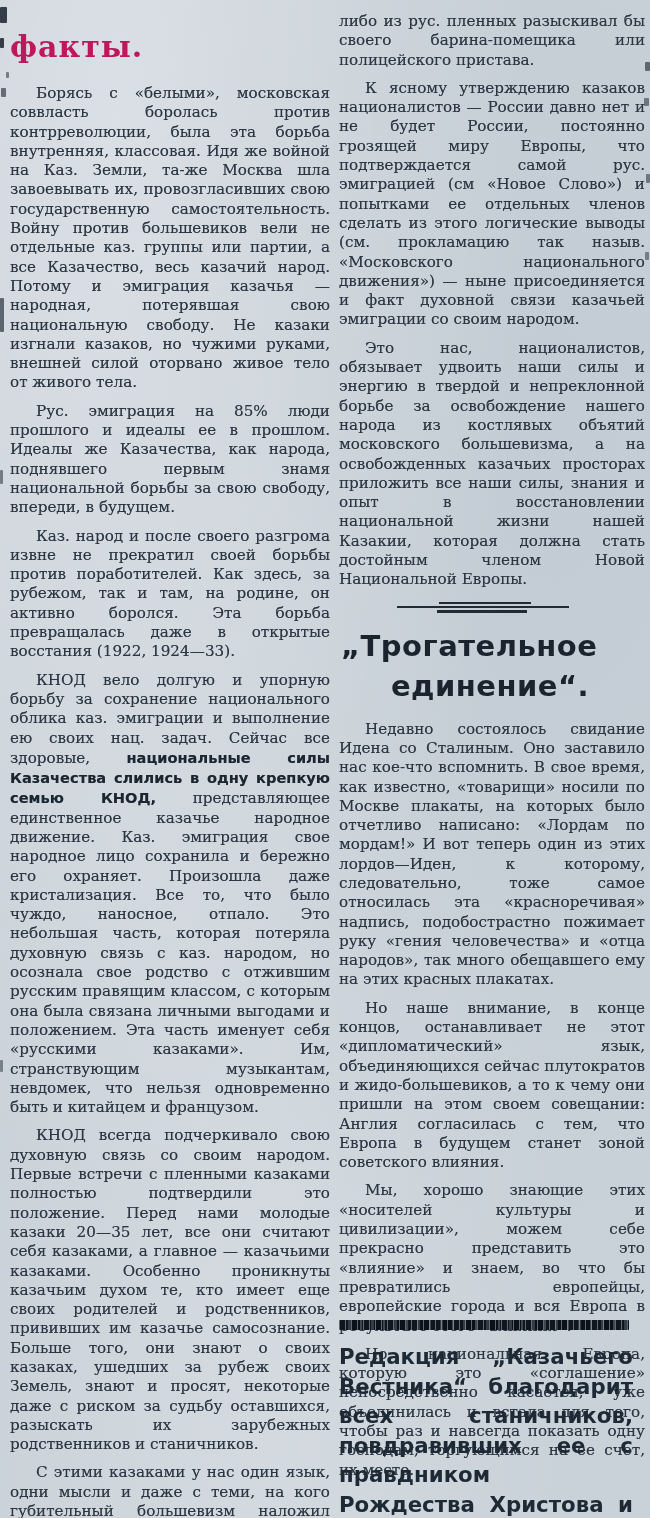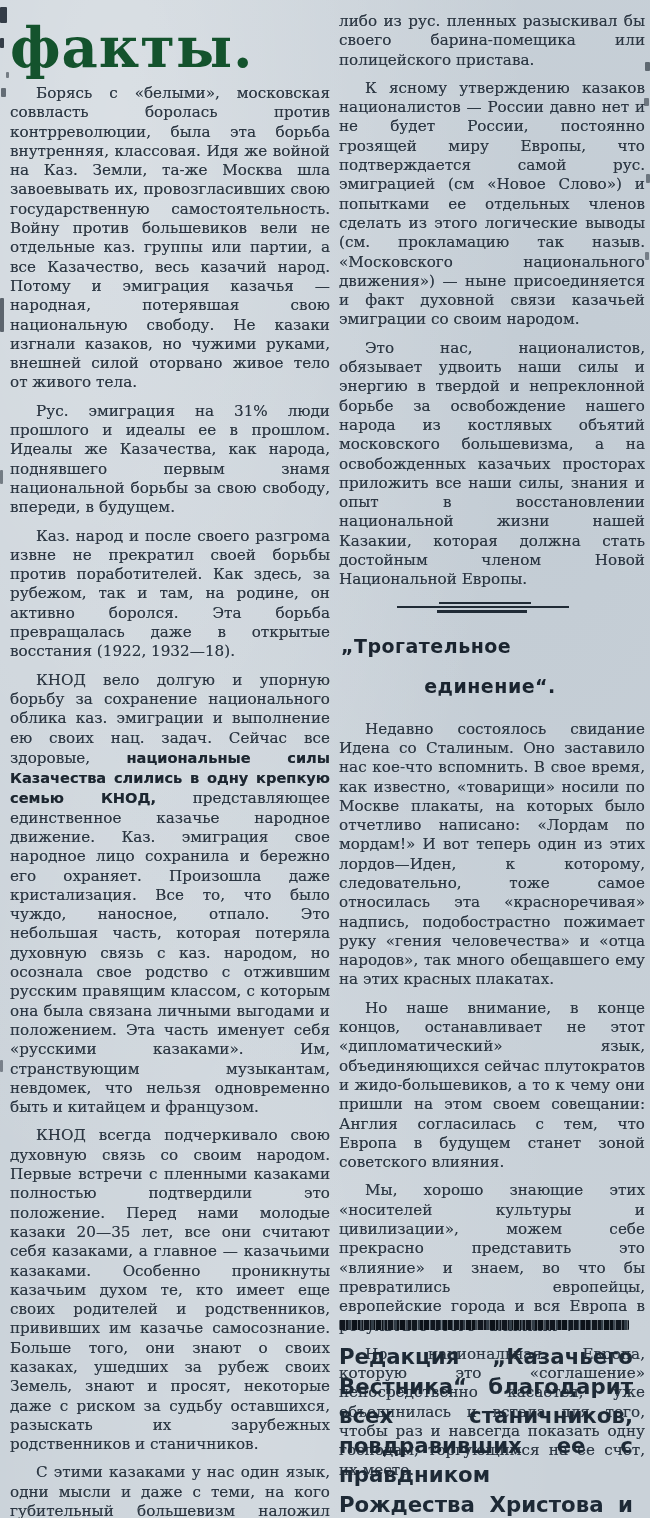--- a/index.html
+++ b/index.html
@@ -10,36 +10,36 @@
       radial-gradient(ellipse at 18% 8%, rgba(255,255,255,0.30), rgba(255,255,255,0) 55%),
       radial-gradient(ellipse at 85% 30%, rgba(173,186,198,0.25), rgba(173,186,198,0) 60%),
       radial-gradient(ellipse at 40% 90%, rgba(255,255,255,0.18), rgba(255,255,255,0) 55%),
       #cad2d9;
   }
   .page{position:absolute;inset:0;}
   .col{position:absolute;color:#2b3642;}
   .col-left{left:10px;top:24px;width:320px;}
   .col-right{left:339px;top:12px;width:306px;}
   .fakty{
-    font-family:"DejaVu Serif", serif;font-weight:bold;font-size:56px;line-height:46px;
-    color:#14532d;margin:0 0 14px 0;letter-spacing:1px;
+    font-family:"DejaVu Serif", serif;font-weight:bold;font-size:30px;line-height:46px;
+    color:#be185d;margin:0 0 14px 0;letter-spacing:1px;
   }
   p.body{
     margin:0 0 9px 0;font-size:15.2px;line-height:19.3px;text-align:justify;
     text-indent:26px;color:#2b3642;text-shadow:0 0 0.6px rgba(43,54,66,0.55);
   }
   p.no-indent{text-indent:0;}
   .bold-run{font-family:"DejaVu Sans", sans-serif;font-weight:700;font-size:14.6px;color:#1c2630;}
   .divider{position:relative;height:14px;margin:10px 0 12px 0;}
   .divider .ln{position:absolute;background:#202b36;}
   .ln-long{left:58px;top:6px;width:172px;height:2px;}
   .ln-top{left:100px;top:2px;width:92px;height:2px;}
   .ln-bot{left:98px;top:10px;width:90px;height:3px;}
   .article-title{
-    font-family:"DejaVu Sans", sans-serif;font-weight:700;font-size:19px;line-height:40px;
+    font-family:"DejaVu Sans", sans-serif;font-weight:700;font-size:29px;line-height:40px;
     color:#1a242f;margin:8px 0 14px 0;letter-spacing:0.5px;
   }
   .title-l1{text-align:left;padding-left:2px;}
   .title-l2{text-align:center;padding-right:4px;}
   .editorial-section{position:absolute;left:339px;top:1320px;width:294px;}
   .ink-bar{
     height:10px;width:290px;
     background:
       repeating-linear-gradient(90deg, rgba(202,210,217,0.45) 0 1px, rgba(202,210,217,0) 1px 6px),
       repeating-linear-gradient(90deg,#10161e 0 9px,#323d47 9px 12px,#0b1118 12px 21px,#3e4852 21px 23px);
@@ -52,22 +52,22 @@
   .speck{position:absolute;background:rgba(24,33,44,0.85);border-radius:1px;}
 </style>
 </head>
 <body>
 
 <div class="page">
 
   <div class="col col-left">
     <div class="fakty">факты.</div>
     <p class="body">Борясь с «белыми», московская соввласть боролась против контрреволюции, была эта борьба внутренняя, классовая. Идя же войной на Каз. Земли, та-же Москва шла завоевывать их, провозгласивших свою государственную самостоятельность. Войну против большевиков вели не отдельные каз. группы или партии, а все Казачество, весь казачий народ. Потому и эмиграция казачья — народная, потерявшая свою национальную свободу. Не казаки изгнали казаков, но чужими руками, внешней силой оторвано живое тело от живого тела.</p>
-    <p class="body">Рус. эмиграция на 31% люди прошлого и идеалы ее в прошлом. Идеалы же Казачества, как народа, поднявшего первым знамя национальной борьбы за свою свободу, впереди, в будущем.</p>
-    <p class="body">Каз. народ и после своего разгрома извне не прекратил своей борьбы против поработителей. Как здесь, за рубежом, так и там, на родине, он активно боролся. Эта борьба превращалась даже в открытые восстания (1922, 1932—18).</p>
+    <p class="body">Рус. эмиграция на 85% люди прошлого и идеалы ее в прошлом. Идеалы же Казачества, как народа, поднявшего первым знамя национальной борьбы за свою свободу, впереди, в будущем.</p>
+    <p class="body">Каз. народ и после своего разгрома извне не прекратил своей борьбы против поработителей. Как здесь, за рубежом, так и там, на родине, он активно боролся. Эта борьба превращалась даже в открытые восстания (1922, 1924—33).</p>
     <p class="body"><span>КНОД вело долгую и упорную борьбу за сохранение национального облика каз. эмиграции и выполнение ею своих нац. задач. Сейчас все здоровые, </span><span class="bold-run">национальные силы Казачества слились в одну крепкую семью КНОД,</span><span> представляющее единственное казачье народное движение. Каз. эмиграция свое народное лицо сохранила и бережно его охраняет. Произошла даже кристализация. Все то, что было чуждо, наносное, отпало. Это небольшая часть, которая потеряла духовную связь с каз. народом, но осознала свое родство с отжившим русским правящим классом, с которым она была связана личными выгодами и положением. Эта часть именует себя «русскими казаками». Им, странствующим музыкантам, невдомек, что нельзя одновременно быть и китайцем и французом.</span></p>
     <p class="body">КНОД всегда подчеркивало свою духовную связь со своим народом. Первые встречи с пленными казаками полностью подтвердили это положение. Перед нами молодые казаки 20—35 лет, все они считают себя казаками, а главное — казачьими казаками. Особенно проникнуты казачьим духом те, кто имеет еще своих родителей и родственников, прививших им казачье самосознание. Больше того, они знают о своих казаках, ушедших за рубеж своих Земель, знают и просят, некоторые даже с риском за судьбу оставшихся, разыскать их зарубежных родственников и станичников.</p>
     <p class="body">С этими казаками у нас один язык, одни мысли и даже с теми, на кого губительный большевизм наложил свой отпечаток (есть и такие) у нас быстро установится каз. нац. язык, понятный всем казакам.</p>
 
   </div>
 
   <div class="col col-right">
     <p class="body no-indent">либо из рус. пленных разыскивал бы своего барина-помещика или полицейского пристава.</p>
     <p class="body">К ясному утверждению казаков националистов — России давно нет и не будет России, постоянно грозящей миру Европы, что подтверждается самой рус. эмиграцией (см «Новое Слово») и попытками ее отдельных членов сделать из этого логические выводы (см. прокламацию так назыв. «Московского национального движения») — ныне присоединяется и факт духовной связи казачьей эмиграции со своим народом.</p>
     <p class="body">Это нас, националистов, обязывает удвоить наши силы и энергию в твердой и непреклонной борьбе за освобождение нашего народа из костлявых объятий московского большевизма, а на освобожденных казачьих просторах приложить все наши силы, знания и опыт в восстановлении национальной жизни нашей Казакии, которая должна стать достойным членом Новой Национальной Европы.</p>

